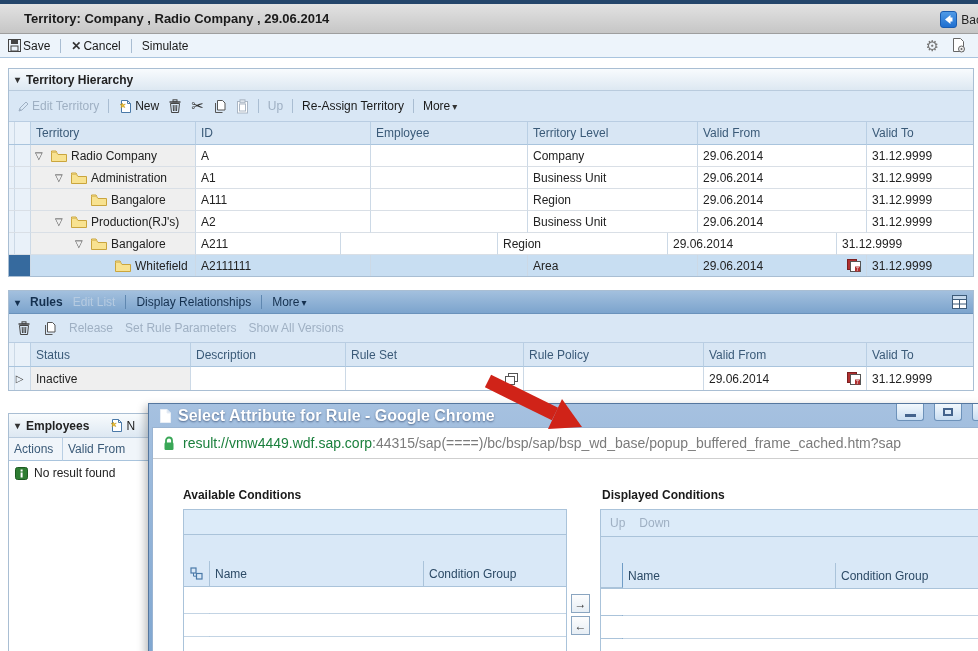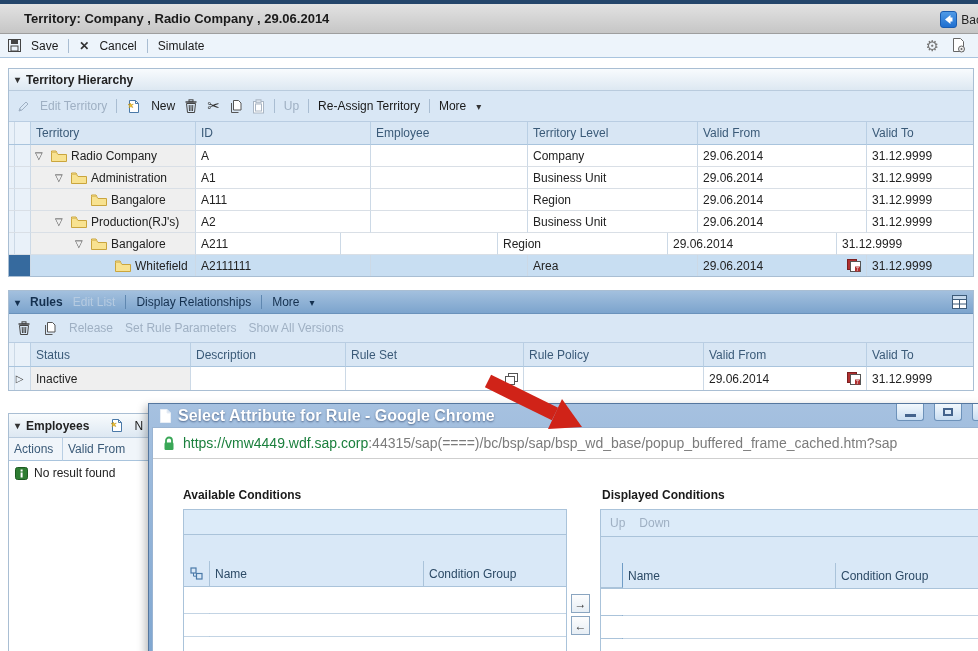--- a/index.html
+++ b/index.html
@@ -7,21 +7,21 @@
   body { position: relative; background: #fff; font-family: "Liberation Sans", sans-serif; font-size: 12px; color: #222; }
   .abs { position: absolute; }
 
   
   #top-strip { left:0; top:0; width:978px; height:4px; background:#24466b; }
   #title-bar { left:0; top:4px; width:978px; height:30px; background:linear-gradient(#e2e2e2,#c6c6c6); border-bottom:1px solid #9e9e9e; display:flex; align-items:center; }
   #title-bar .ttl { font-size:13px; font-weight:bold; color:#1a1a1a; padding-left:24px; }
   #back-area { position:absolute; right:-4px; top:7px; display:flex; align-items:center; gap:4px; }
   #back-icon { width:17px; height:17px; border-radius:3px; background:linear-gradient(#4f9ae6,#1f6fd0); border:1px solid #1a5cb0; display:flex; align-items:center; justify-content:center; }
   #app-toolbar { left:0; top:34px; width:978px; height:24px; background:#edf4fb; border-bottom:1px solid #a9c4de; display:flex; align-items:center; padding:0 8px; gap:10px; }
-  .tb-item { display:flex; align-items:center; gap:10px; color:#1a1a1a; cursor:pointer; }
+  .tb-item { display:flex; align-items:center; gap:2px; color:#1a1a1a; cursor:pointer; }
   .vsep { width:1px; height:14px; background:#a9bdd2; }
   #app-toolbar .right { margin-left:auto; display:flex; align-items:center; gap:12px; padding-right:4px; }
   .gear-glyph { font-size:15px; color:#777; }
 
   
   .panel { position:absolute; border:1px solid #a9bed3; background:#fff; overflow:hidden; }
   .phead { display:flex; align-items:center; gap:6px; padding:0 6px; background:linear-gradient(#f8fbfd,#dde8f2); border-bottom:1px solid #b9cbdd; font-weight:bold; color:#222; }
   .caret { font-size:10px; color:#333; }
   .ptool { display:flex; align-items:center; gap:9px; padding:0 8px; background:#d9e7f5; border-bottom:1px solid #b9cde2; color:#1a1a1a; }
   .dis { color:#9fb0c3; }
@@ -399,21 +399,21 @@
       <div style="width:10px;height:8px;border:2px solid #44638c;"></div>
     </div>
   <div class="winbtn" style="left:823px;"></div>
 
   <div id="popup-inner">
     <div id="url-row">
       <svg width="12" height="15" viewBox="0 0 12 15">
           <path d="M3 7 V4.5 a3 3 0 0 1 6 0 V7" fill="none" stroke="#3aa757" stroke-width="1.8"></path>
           <rect x="1.5" y="6.5" width="9" height="7.5" rx="1.2" fill="#3aa757"></rect>
         </svg>
-      <span style="white-space:nowrap;"><span class="url-green">https://vmw4449.wdf.sap.corp</span><span class="url-gray">:44315/sap(====)/bc/bsp/sap/bsp_wd_base/popup_buffered_frame_cached.htm?sap</span></span>
+      <span style="white-space:nowrap;"><span class="url-green">result://vmw4449.wdf.sap.corp</span><span class="url-gray">:44315/sap(====)/bc/bsp/sap/bsp_wd_base/popup_buffered_frame_cached.htm?sap</span></span>
     </div>
 
     <div class="cond-title" style="left:30px; top:60px;">Available Conditions</div>
 
     <div class="ctable" style="left:30px; top:81px; width:384px;">
       <div class="ctool" style="height:25px;"></div>
       <div class="chead">
         <div class="cell csel" style="height:25px;justify-content:center;">
           <svg width="13" height="13" viewBox="0 0 13 13">
               <rect x="1" y="1" width="5" height="5" fill="none" stroke="#4a79a8" stroke-width="1.2"></rect>

